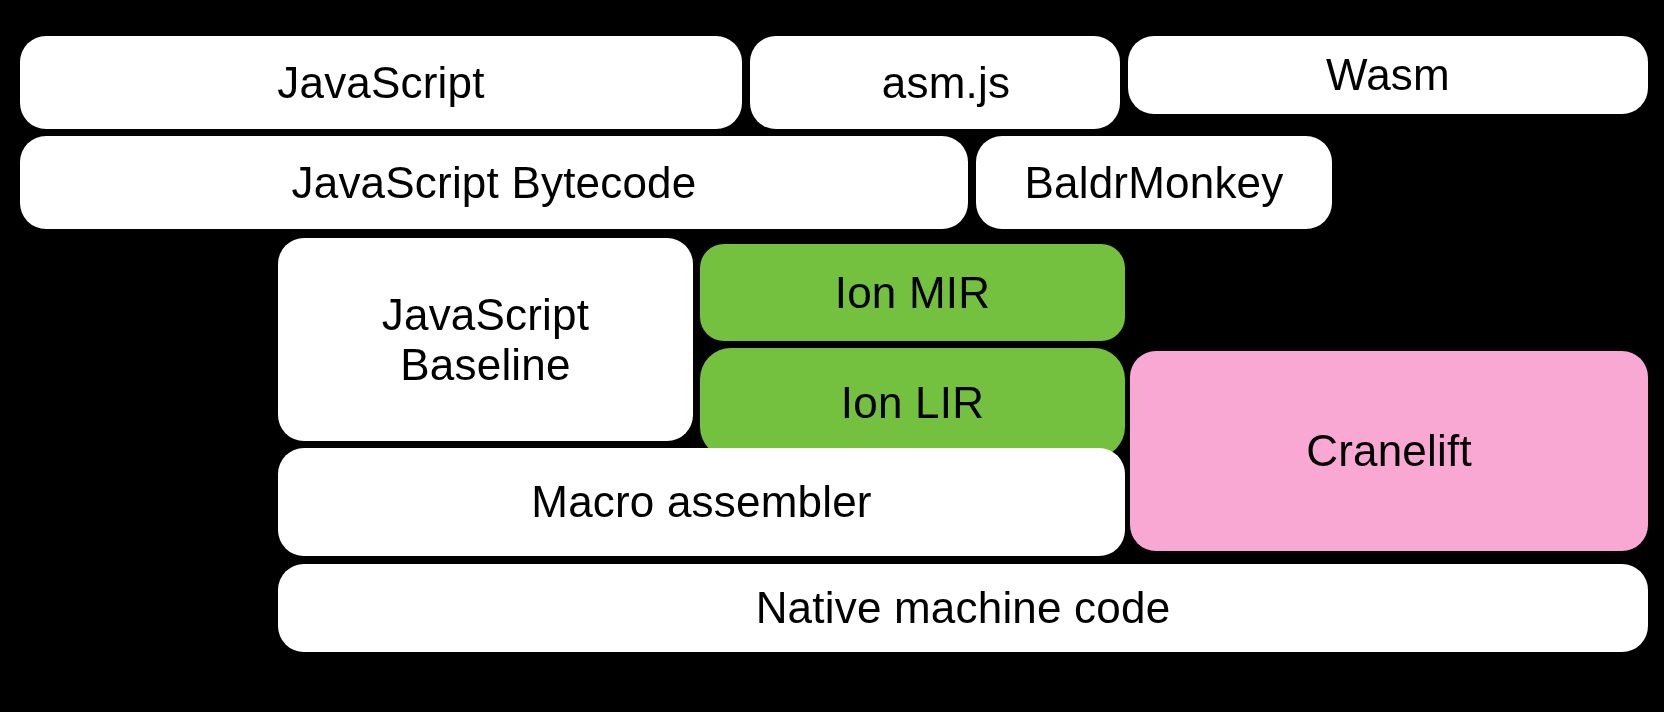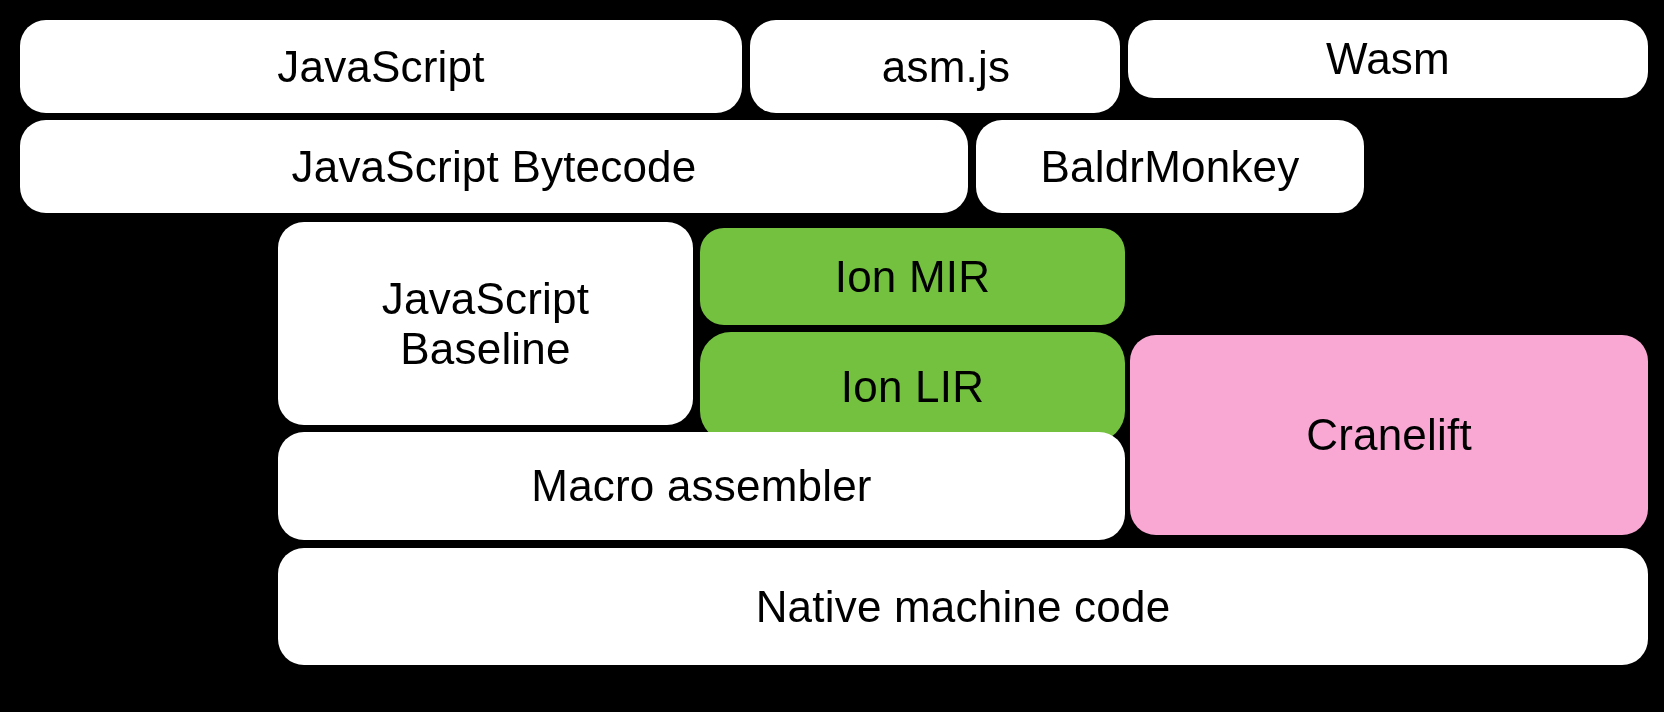--- a/index.html
+++ b/index.html
@@ -24,45 +24,46 @@
     justify-content: center;
     text-align: center;
     border-radius: 26px;
     color: #000000;
     font-size: 44px;
     line-height: 1.12;
     letter-spacing: 0.2px;
     white-space: pre-line;
     box-sizing: border-box;
     user-select: none;
+    margin-top: 16px;
   }
   .fill-white  { background: #ffffff; }
   .fill-gray   { background: #ebebeb; }
   .fill-green  { background: #73c13f; }
   .fill-pink   { background: #f9a8d4; }
 
   
   .n-javascript        { left: 20px;   top: 20px;  width: 722px; height: 93px; }
   .n-asmjs             { left: 750px;  top: 20px;  width: 370px; height: 93px; padding-left: 22px; }
   .n-wasm              { left: 1128px; top: 20px;  width: 520px; height: 78px; }
 
   
   .n-js-bytecode       { left: 20px;   top: 120px; width: 948px; height: 93px; }
-  .n-baldrmonkey       { left: 976px;  top: 120px; width: 388px; height: 93px; }
+  .n-baldrmonkey       { left: 976px;  top: 120px; width: 356px; height: 93px; }
 
   
   .n-interpreter       { left: 20px;   top: 222px; width: 248px; height: 318px; }
   .n-js-baseline       { left: 278px;  top: 222px; width: 415px; height: 203px; }
   .n-ion-mir           { left: 700px;  top: 228px; width: 425px; height: 97px;  border-radius: 24px; }
   .n-ion-lir           { left: 700px;  top: 332px; width: 425px; height: 110px;  border-radius: 31px; }
   .n-cranelift         { left: 1130px; top: 335px; width: 518px; height: 200px; }
   .n-macro-assembler   { left: 278px;  top: 432px; width: 847px; height: 108px; }
 
   
-  .n-native-code       { left: 278px;  top: 548px; width: 1370px; height: 117px; }
+  .n-native-code       { left: 278px;  top: 548px; width: 1370px; height: 88px; }
 </style>
 </head>
 <body>
 
 <div id="canvas">
 
   <div class="node fill-white n-javascript">JavaScript</div>
 
   <div class="node fill-white n-asmjs">asm.js</div>
 

